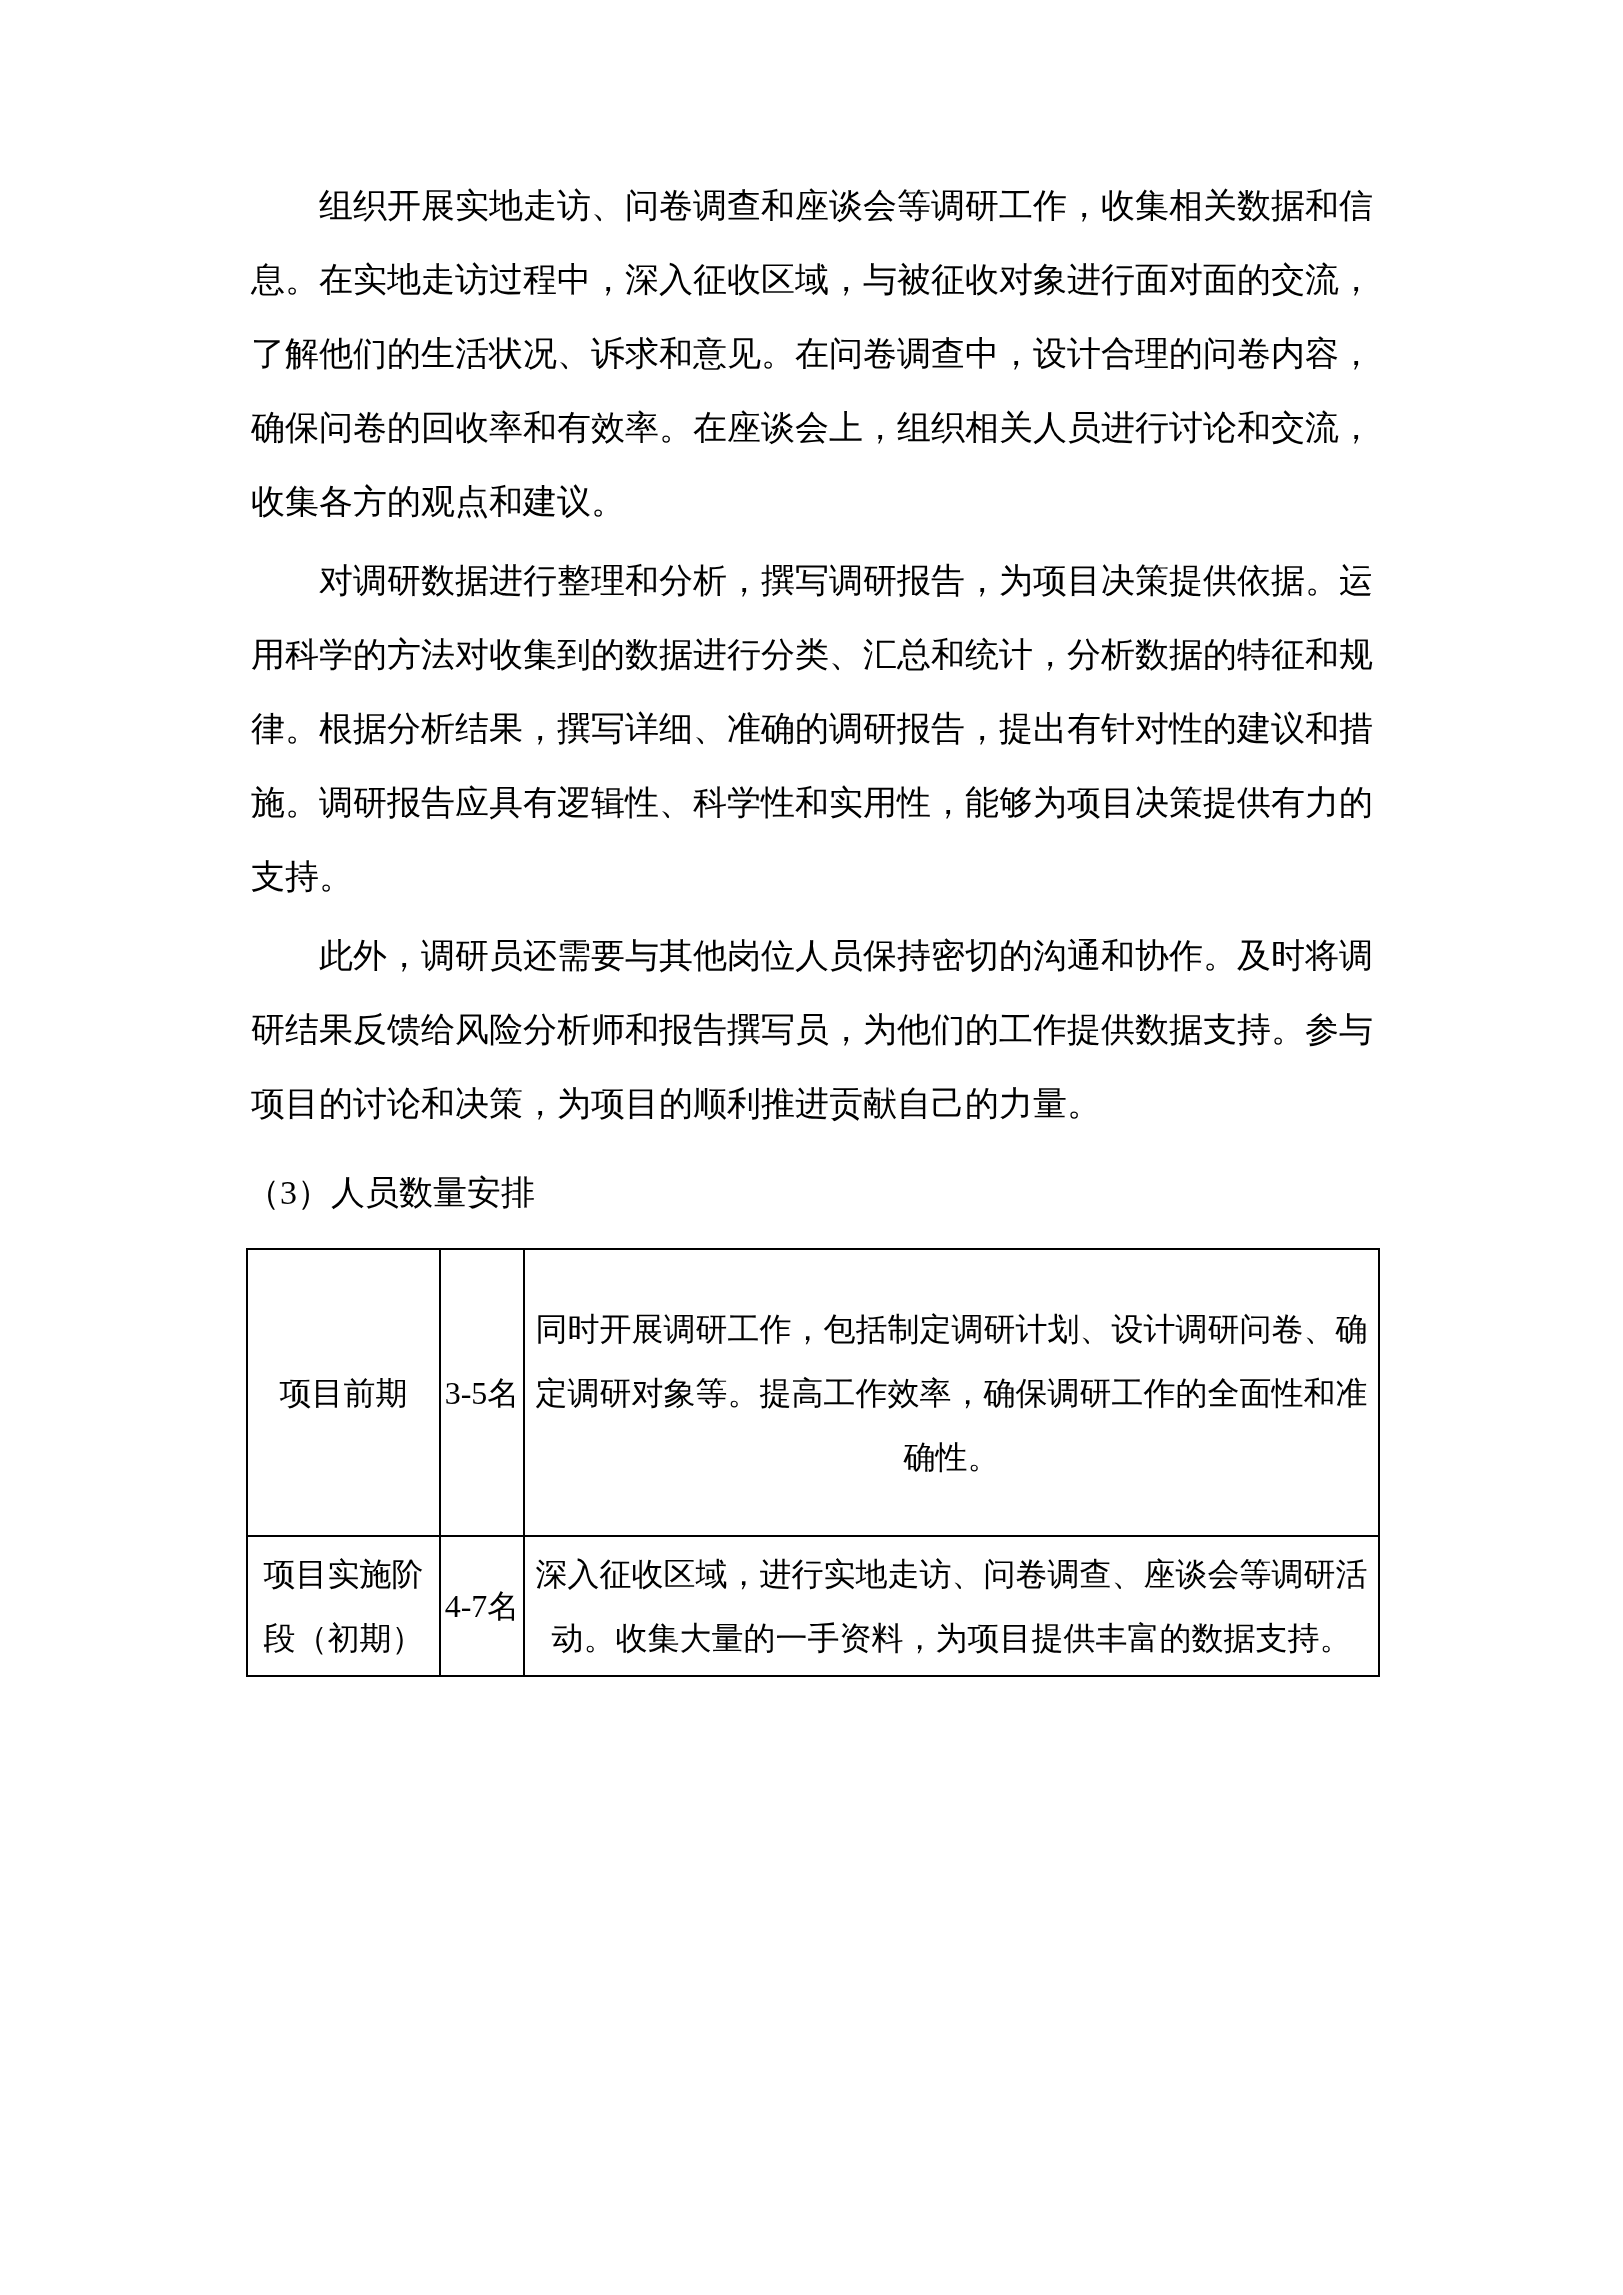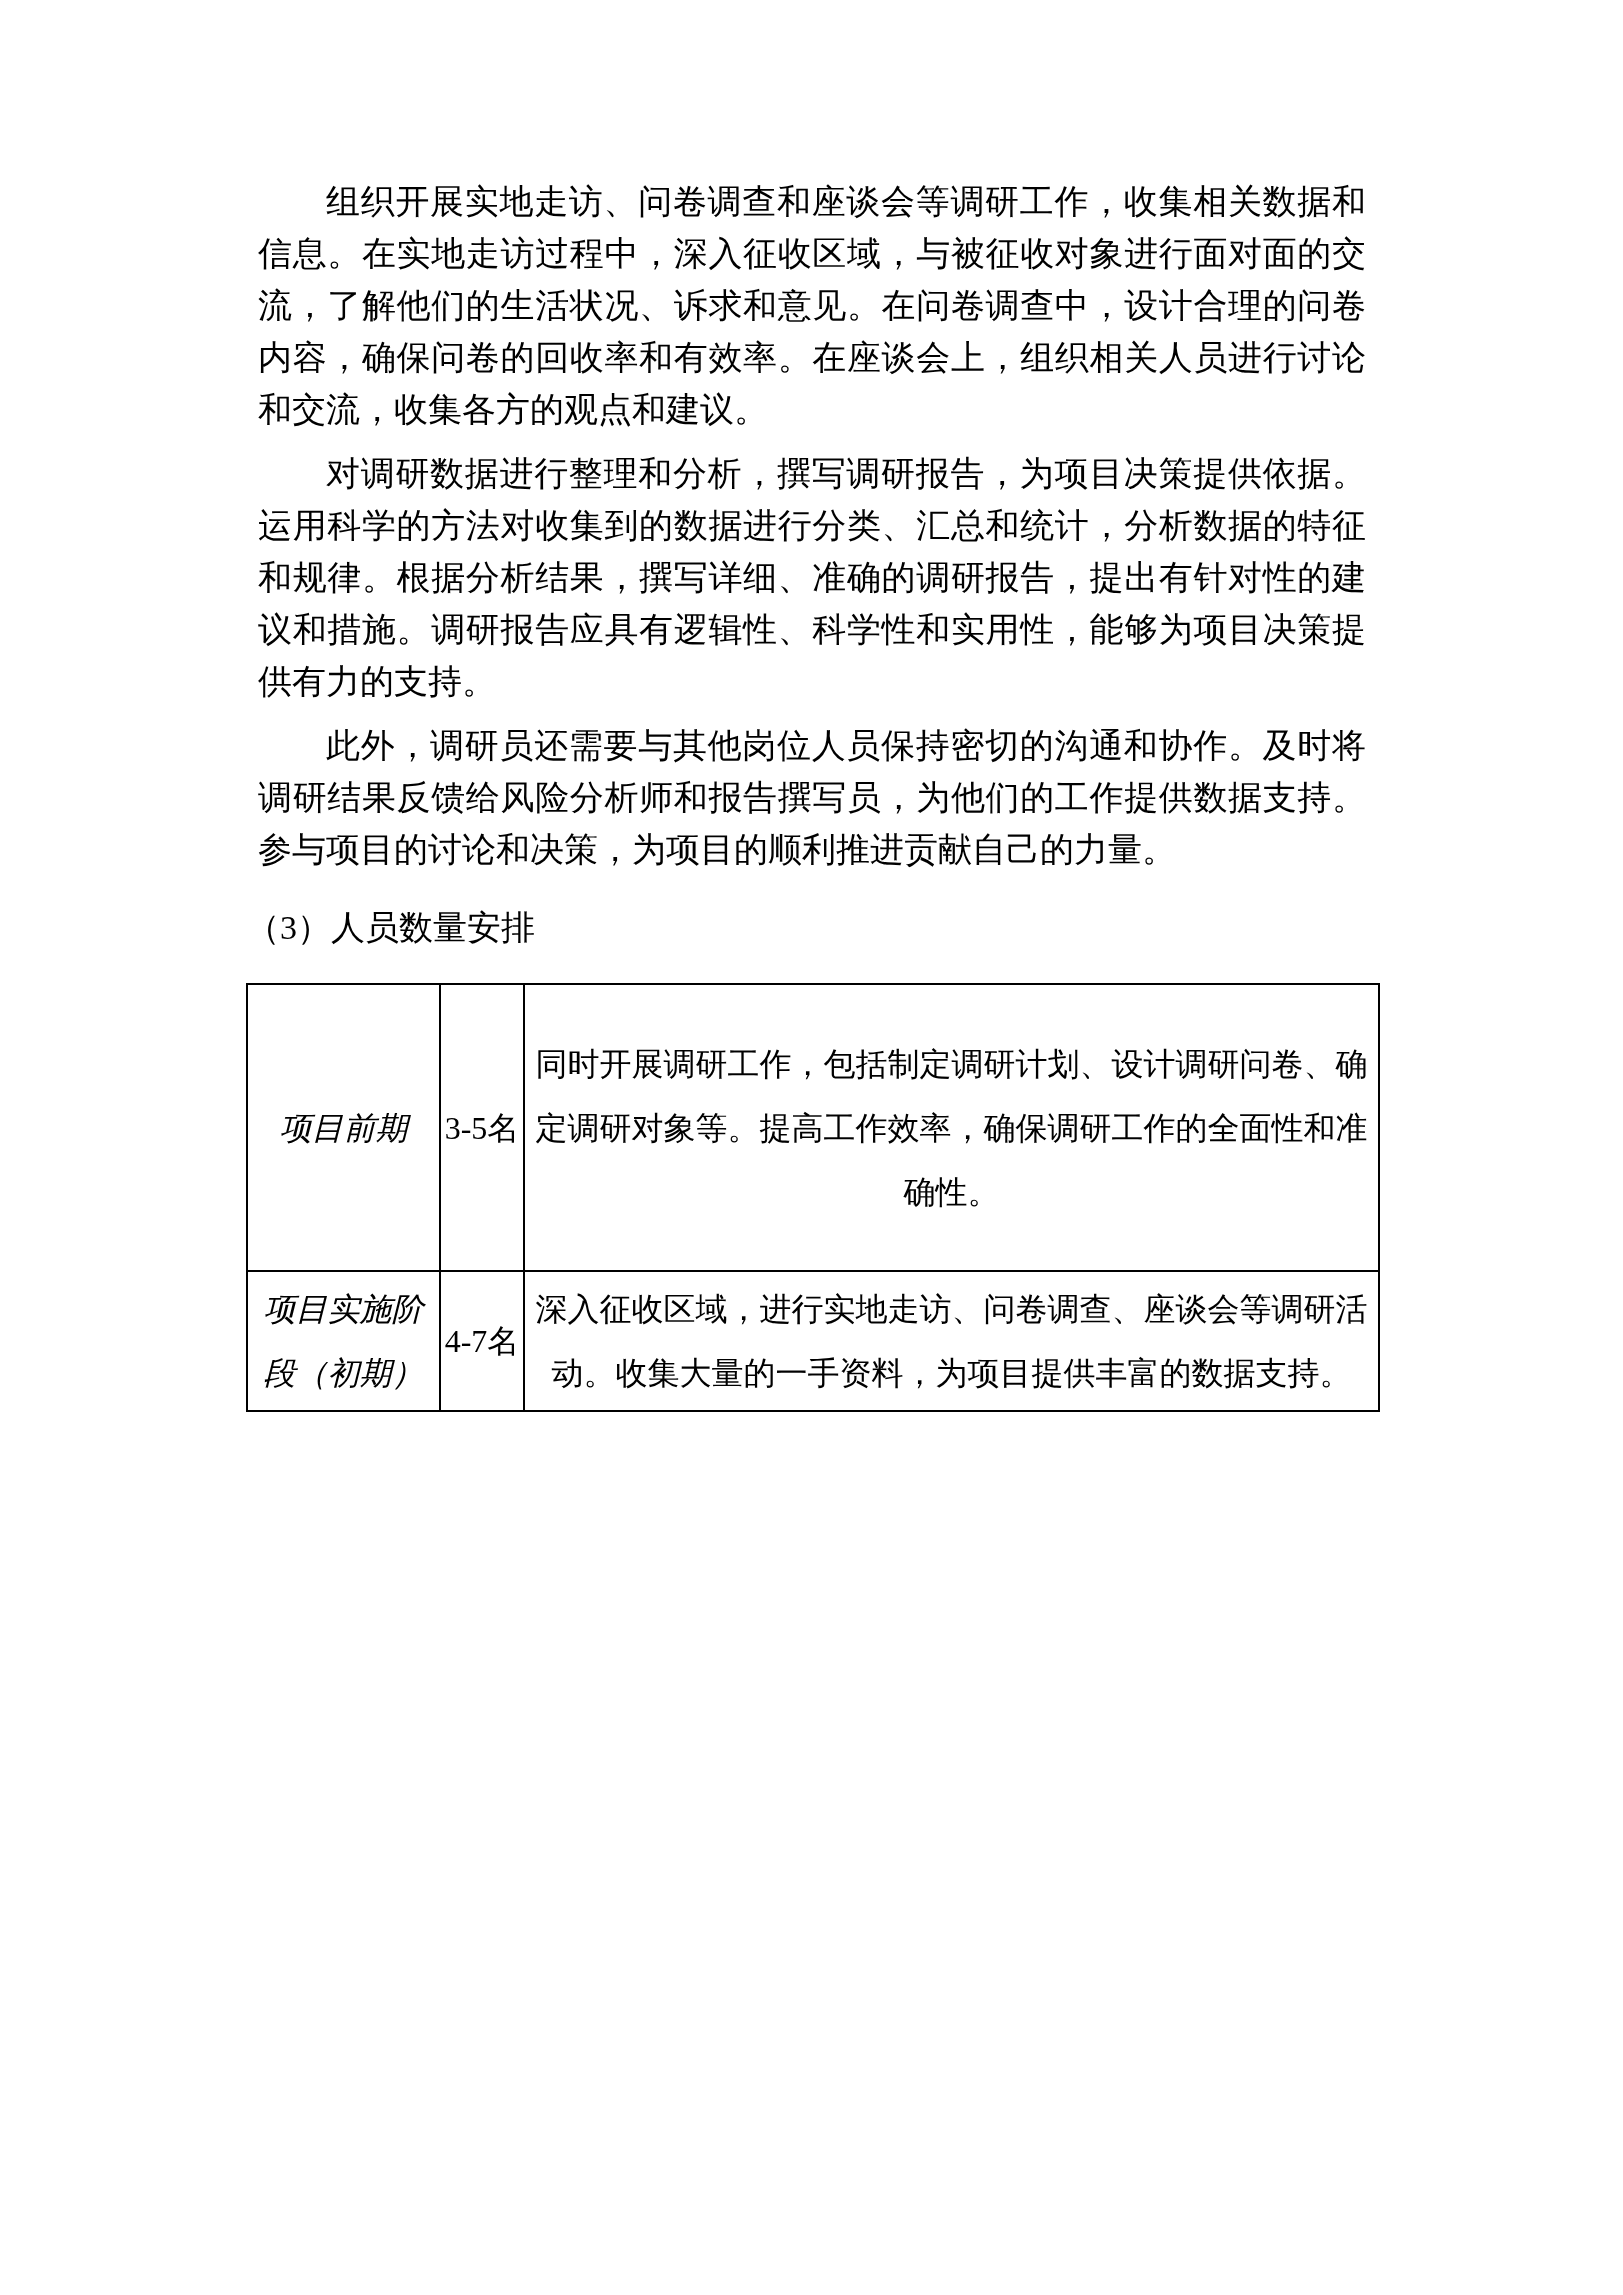--- a/index.html
+++ b/index.html
@@ -15,24 +15,24 @@
   }
   .page {
     width: 1623px;
     height: 2295px;
     background: #ffffff;
     box-sizing: border-box;
     padding: 164px 245px 0 246px;
   }
   .para {
     font-size: 34px;
-    line-height: 52px;
+    line-height: 74px;
     text-align: justify;
     text-indent: 2em;
-    margin: 12px;
+    margin: 5px;
   }
   .heading {
     font-size: 34px;
     line-height: 69px;
     margin: 17px 0 0 0;
   }
   table.staffing {
     border-collapse: collapse;
     table-layout: fixed;
     width: 1132px;
@@ -49,21 +49,20 @@
     vertical-align: middle;
     text-align: center;
     line-height: 64px;
     box-sizing: border-box;
   }
   table.staffing th {
     padding: 1.3px 3.9px;
   }
   td.stage-cell {
     padding: 5.2px 5.2px;
-    font-style: italic;
   }
   td.count-cell {
     padding: 5.2px 2.6px;
     word-break: break-all;
   }
   td.duty-cell {
     padding: 5.2px 3.9px;
     text-align: center;
     margin-left: 36px;
   }

